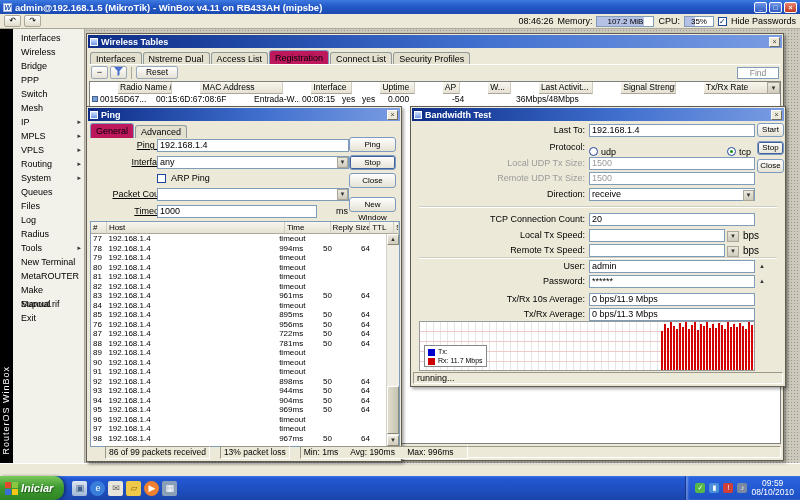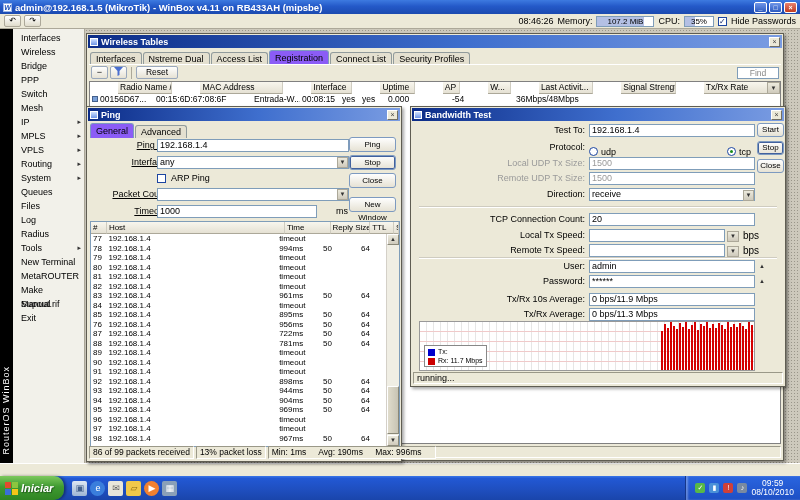--- a/index.html
+++ b/index.html
@@ -58,21 +58,21 @@
     color:#fff; font-weight:bold; font-size:9px; display:flex; align-items:center;
     gap:3px; padding:0 2px; }
   .wicon { width:8px; height:8px; background:linear-gradient(#cfe0ff,#6f96e8); border:1px solid #fff; }
   .wbox { margin-left:auto; width:11px; height:10px; background:#ece9d8;
     border:1px solid #fff; border-right-color:#716f64; border-bottom-color:#716f64;
     font-size:7px; line-height:8px; text-align:center; color:#444; font-weight:normal; }
 
   .tabbar { position:absolute; left:3px; display:flex; align-items:flex-end; height:16px; }
   .tab { font-size:9px; padding:0 5px; background:#e4e0d0; border:1px solid #919b9c;
     border-bottom:none; border-radius:3px 3px 0 0; margin-right:1px; height:13px; line-height:12px; }
-  .tab.active { background:#8b5cf6; height:15px; line-height:14px; border-color:#7d9ac0; }
+  .tab.active { background:#be185d; height:15px; line-height:14px; border-color:#7d9ac0; }
 
   .btn { background:linear-gradient(#fefefe,#e6e2d4); border:1px solid #7d9ac0;
     border-radius:3px; font-size:8px; text-align:center; color:#000; position:absolute; }
   .btn.default { box-shadow:inset 0 0 0 1px #41619e; }
 
   .field { background:#fff; border:1px solid #7f9db9; font-size:9px; padding:0 2px;
     height:13px; line-height:11px; white-space:nowrap; overflow:hidden; position:absolute; }
   .combo-arrow { position:absolute; top:2px; width:11px; height:11px;
     background:linear-gradient(#eceadd,#cfcabc); border:1px solid #aca899;
     font-size:6px; line-height:9px; text-align:center; color:#333; }
@@ -134,21 +134,21 @@
   .prc.pc4{width:40px} .prc.pc5{width:24px} .prc.pc6{flex:1}
   .pscroll { position:absolute; right:0; top:12px; width:13px; bottom:0;
     background:#f0eee4; border-left:1px solid #d4d0c8; }
   .sarr { position:absolute; left:0; right:0; height:11px; background:linear-gradient(#eceadd,#cfcabc);
     border:1px solid #fff; border-right-color:#8a8878; border-bottom-color:#8a8878;
     font-size:6px; line-height:9px; text-align:center; color:#333; }
   .sarr.up{top:0} .sarr.down{bottom:0}
   .sthumb { position:absolute; left:0; right:0; bottom:12px; height:48px;
     background:linear-gradient(90deg,#e0dccc,#c8c4b4); border:1px solid #fff;
     border-right-color:#8a8878; border-bottom-color:#8a8878; }
-  .pstatus { position:absolute; left:2px; right:2px; bottom:2px; height:13px; display:flex; gap:2px; }
+  .pstatus { position:absolute; left:18px; right:2px; bottom:2px; height:13px; display:flex; gap:10px; }
   .pstatus .s3 { flex:1; } .pstatus .s3 span { margin-right:10px; }
 
   
   #bw { left:410px; top:106px; width:376px; height:281px; z-index:2; }
   .brow { position:absolute; left:2px; right:2px; height:13px; }
   .blab { position:absolute; left:0; width:172px; text-align:right; font-size:9px; line-height:13px; }
   .bfield { left:176px; width:166px; }
   .bfield.short { width:136px; }
   .bbtn { left:346px; width:27px; height:14px; line-height:12px; }
   .dis { color:#9a9a9a; }
@@ -415,21 +415,21 @@
   </div>
 
   <div class="win" id="bw">
     <div class="wtitle">
       <span class="wicon"></span>
       <span>Bandwidth Test</span>
       <span class="wbox">×</span>
     </div>
 
     <div class="brow" style="top:17px">
-      <span class="blab">Test To:</span>
+      <span class="blab">Last To:</span>
       <span class="field bfield">192.168.1.4</span>
     </div>
     <div class="brow" style="top:34px">
       <span class="blab">Protocol:</span>
       <span style="position:absolute;left:176px;top:1px">
         <span class="radio"></span><span class="rlab">udp</span>
       </span>
       <span style="position:absolute;left:314px;top:1px">
         <span class="radio sel"></span><span class="rlab">tcp</span>
       </span>

